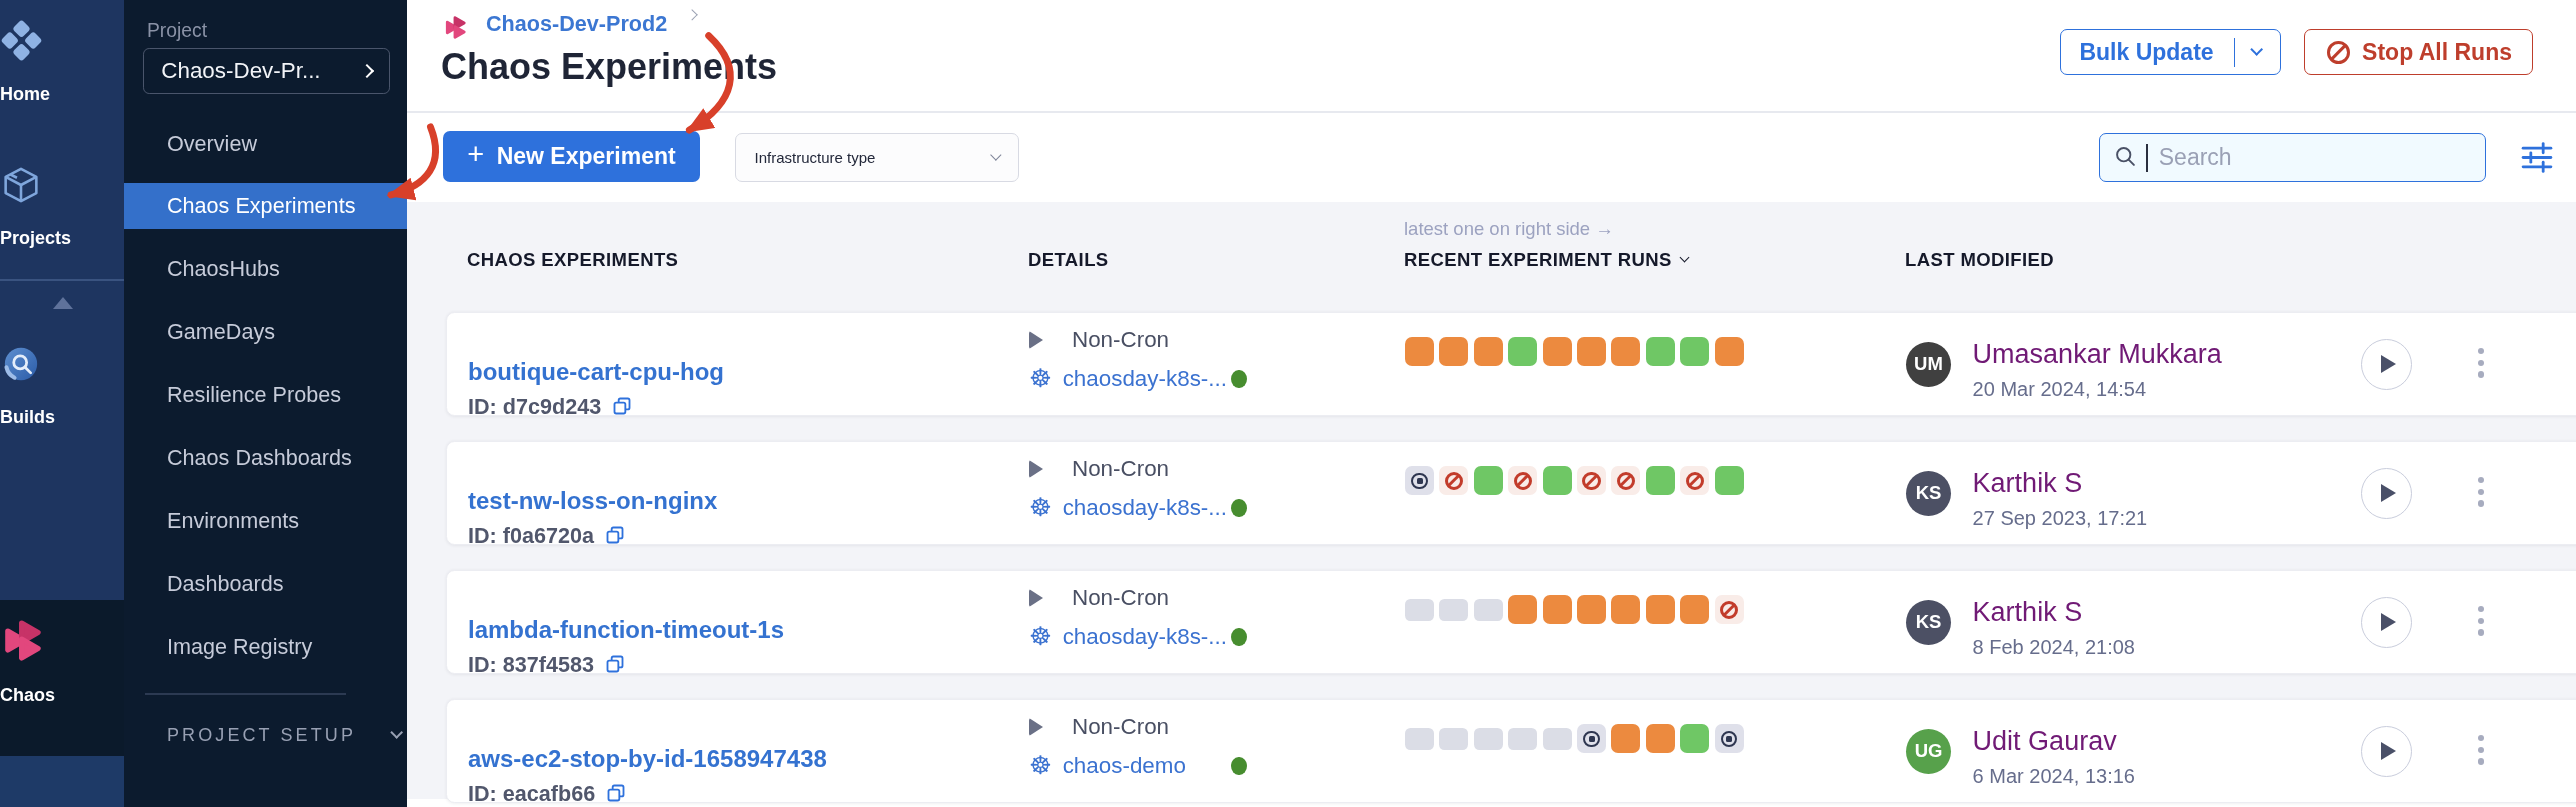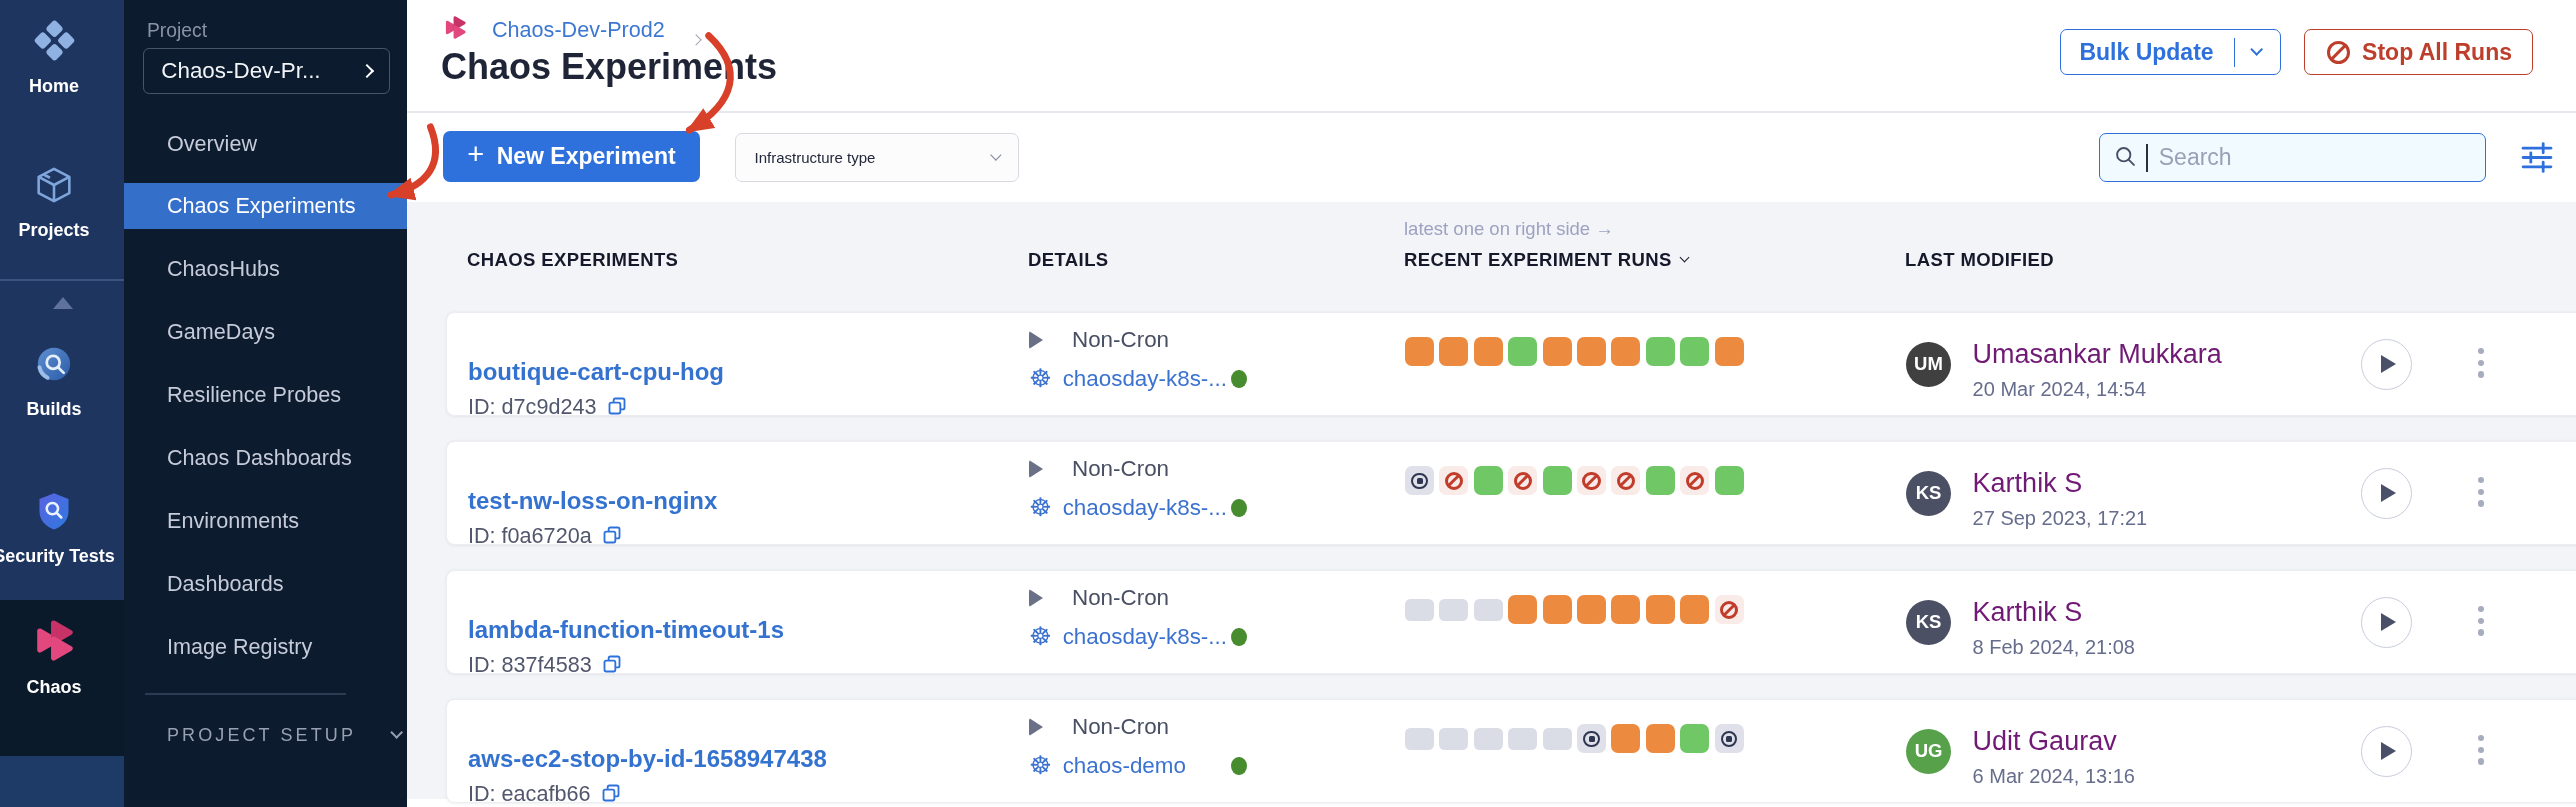--- a/index.html
+++ b/index.html
@@ -3,21 +3,21 @@
 <meta charset="utf-8">
 <style>
   * { margin:0; padding:0; box-sizing:border-box; }
   html,body { width:2576px; height:808px; overflow:hidden; background:#fff;
               font-family:"Liberation Sans", sans-serif; }
   .stage { position:relative; width:2576px; height:808px; }
 
   
   .rail { position:absolute; left:0; top:0; width:124px; height:808px; background:#1E3560; }
   .rail-item { position:absolute; left:0; width:108px; display:flex; flex-direction:column;
-               align-items:center; gap:11px; cursor:pointer; }
+               align-items:flex-start; gap:19px; cursor:pointer; }
   .rail-item .lbl { color:#fff; font-size:18px; font-weight:700; white-space:nowrap; }
   .rail-divider { position:absolute; left:0; top:279px; width:124px; height:1.5px; background:#3A5380; }
   .rail-caret { position:absolute; left:53px; top:297px; width:0; height:0;
                 border-left:10px solid transparent; border-right:10px solid transparent;
                 border-bottom:12.4px solid #5F729B; }
   .rail-chaos-bg { position:absolute; left:0; top:600px; width:124px; height:156px; background:#0B1A2B; }
   .rail-bottom { position:absolute; left:0; top:756px; width:124px; height:52px; background:#1E3A67; }
 
   
   .subnav { position:absolute; left:124px; top:0; width:284px; height:808px; background:#0C1B2E; }
@@ -35,21 +35,21 @@
                 font-size:18px; letter-spacing:3.1px; color:#98A0B3; cursor:pointer; }
 
   
   .chev { display:inline-block; border-style:solid; border-color:currentColor;
           border-width:0 2.3px 2.3px 0; }
   .chev.down { transform:rotate(45deg); }
   .chev.right { transform:rotate(-45deg); }
 
   
   .main { position:absolute; left:407px; top:0; width:2169px; height:808px; background:#fff; }
-  .crumbs { position:absolute; left:36px; top:10.8px; display:flex; align-items:flex-end; gap:24px; }
+  .crumbs { position:absolute; left:36px; top:10.8px; display:flex; align-items:flex-start; gap:18px;font-weight:bold; }
   .crumb-link { font-size:21.6px; color:#3C77D2; cursor:pointer; }
   .crumb-sep { width:7.7px; height:7.7px; border-width:0 1.9px 1.9px 0; color:#9AA1B2; margin-left:3.1px; }
   .page-title { position:absolute; left:34px; top:46px; font-size:36px; font-weight:700; color:#1F2536; }
   .top-actions { position:absolute; right:43px; top:29px; display:flex; gap:23px; }
   .btn-outline-blue { height:46px; border:1.9px solid #2E71DC; border-radius:7px; background:#fff;
                       display:flex; align-items:center; padding:0 18.5px; cursor:pointer; color:#2E71DC; }
   .btn-outline-blue .t { font-size:23px; font-weight:700; }
   .btn-outline-blue .vd { width:1.9px; height:29px; background:#2E71DC; margin:0 17px 0 20px; }
   .btn-outline-red { height:46px; border:1.9px solid #BE3E2C; border-radius:7px; background:#fff;
                      display:flex; align-items:center; gap:10.8px; padding:0 20px; cursor:pointer; color:#BE3E2C; }
@@ -85,21 +85,21 @@
   .note { font-size:18.5px; color:#9CA2C0; }
   .head-row { margin-top:6.2px; height:26px; align-items:center; }
   .th { font-size:18.5px; font-weight:700; color:#15192A; letter-spacing:0.4px; }
   .th-runs { display:flex; align-items:center; gap:9.3px; cursor:pointer; }
   .th-runs .chev { width:7px; height:7px; border-width:0 1.9px 1.9px 0; color:#15192A; margin-top:-4.6px; }
 
   .cards { margin:39px 24px 0 39px; display:flex; flex-direction:column; gap:25px; }
   .card { background:#fff; border:0.8px solid #ECEDF2; border-radius:8.5px; height:104px;
           box-shadow:0 0.8px 3.1px rgba(40,41,61,.07); display:flex; padding:10.8px 0 0 21px; }
   .exp-name { font-size:24px; font-weight:700; color:#3472D0; line-height:34px; cursor:pointer;margin-top:32px; }
-  .exp-id { display:flex; align-items:center; gap:10.8px; margin-top:4.6px; }
+  .exp-id { display:flex; align-items:center; gap:10.8px; margin-top:4.6px;font-weight:bold; }
   .exp-id .t { font-size:21.6px; color:#51576C; }
   .d-line1 { display:flex; align-items:center; gap:29px; height:34px; }
   .d-line1 .tri { width:0; height:0; border-top:9.3px solid transparent; border-bottom:9.3px solid transparent;
                   border-left:14.7px solid #6A7086; border-radius:2.3px; }
   .d-line1 .t { font-size:22.4px; color:#494F63; }
   .d-line2 { position:relative; display:flex; align-items:center; gap:10.8px; margin-top:6.2px; height:31px; }
   .k8s { font-size:25.5px; color:#3B72D0; line-height:1; }
   .infra-t { font-size:22.4px; color:#3B72D0; cursor:pointer; }
   .infra-dot { position:absolute; left:202px; width:15.5px; height:18.5px; border-radius:50%; background:#478D2F; }
 
@@ -177,36 +177,20 @@
               </linearGradient>
             </defs>
             <circle cx="26" cy="26" r="20" fill="url(#gb)"></circle>
             <path d="M8 30 a19 19 0 0 0 10 13" stroke="#9DBCE8" stroke-width="5" fill="none" stroke-linecap="round"></path>
             <circle cx="25" cy="24" r="8" fill="none" stroke="#E4EDFA" stroke-width="3.4"></circle>
             <line x1="31" y1="30" x2="38" y2="37" stroke="#E4EDFA" stroke-width="3.4" stroke-linecap="round"></line>
           </svg>
       </span>
       <span class="lbl">Builds</span>
     </div>
-    <div class="rail-item" style="top:490px">
-      <span>
-        <svg width="42" height="42" viewBox="0 0 52 52">
-            <defs>
-              <linearGradient id="gs" x1="0" y1="0" x2="1" y2="1">
-                <stop offset="0" stop-color="#5B63E0"></stop>
-                <stop offset="1" stop-color="#2E79DF"></stop>
-              </linearGradient>
-            </defs>
-            <path d="M26 4 L44 11 V26 C44 38 36 45 26 49 C16 45 8 38 8 26 V11 Z" fill="url(#gs)"></path>
-            <circle cx="24" cy="23" r="7" fill="none" stroke="#EAF1FF" stroke-width="3.2"></circle>
-            <line x1="29" y1="28" x2="35" y2="34" stroke="#EAF1FF" stroke-width="3.2" stroke-linecap="round"></line>
-          </svg>
-      </span>
-      <span class="lbl">Security Tests</span>
-    </div>
     <div class="rail-chaos-bg"></div>
     <div class="rail-item" style="top:618px">
       <span>
         <svg width="45" height="45" viewBox="0 0 52 52">
             <g stroke-linejoin="round">
               <path d="M9 15 L28 26 L9 37 Z" fill="#E2477D" stroke="#E2477D" stroke-width="6"></path>
               <path d="M9 15 L28 26 L9 37 Z" fill="#C73367" stroke="#C73367" stroke-width="6" transform="rotate(120 26 26)"></path>
               <path d="M9 15 L28 26 L9 37 Z" fill="#E2477D" stroke="#E2477D" stroke-width="6" transform="rotate(240 26 26)"></path>
             </g>
           </svg>

